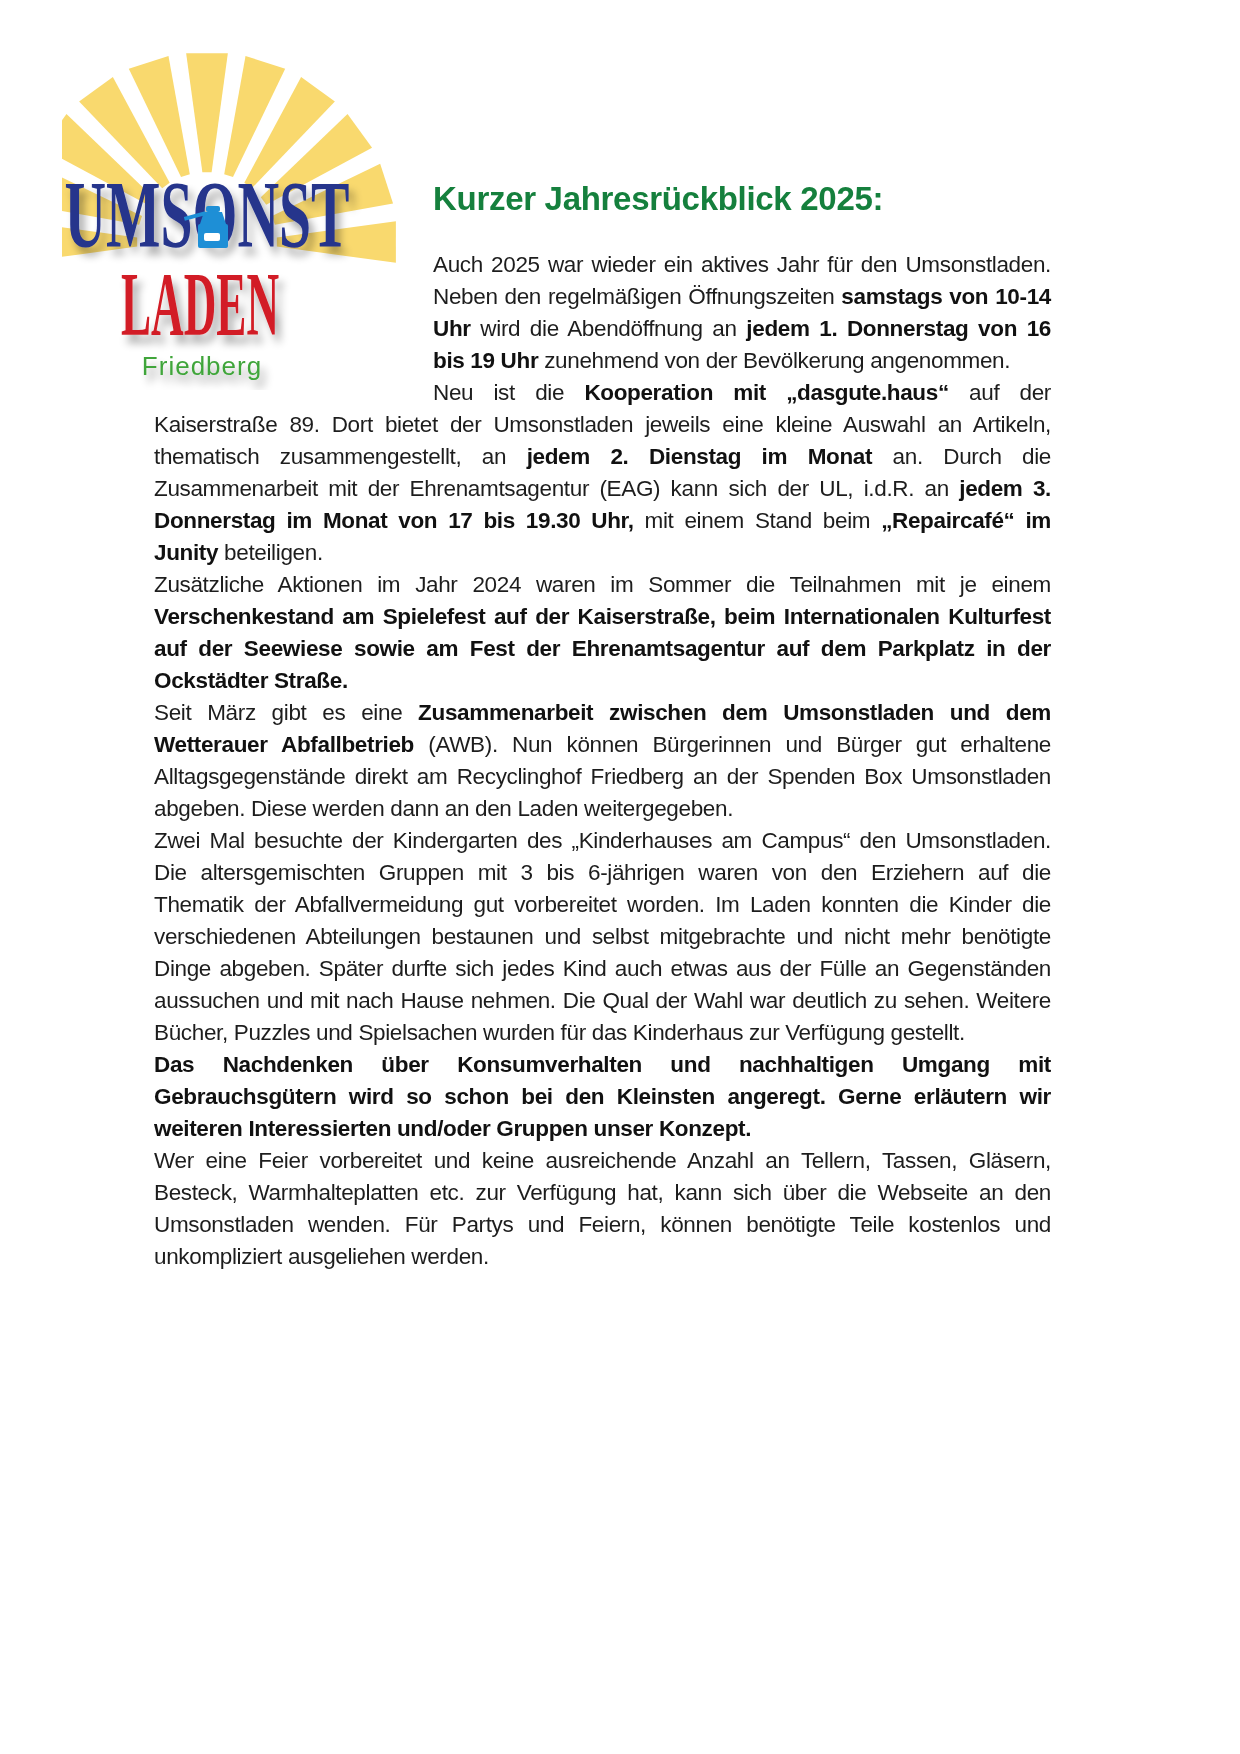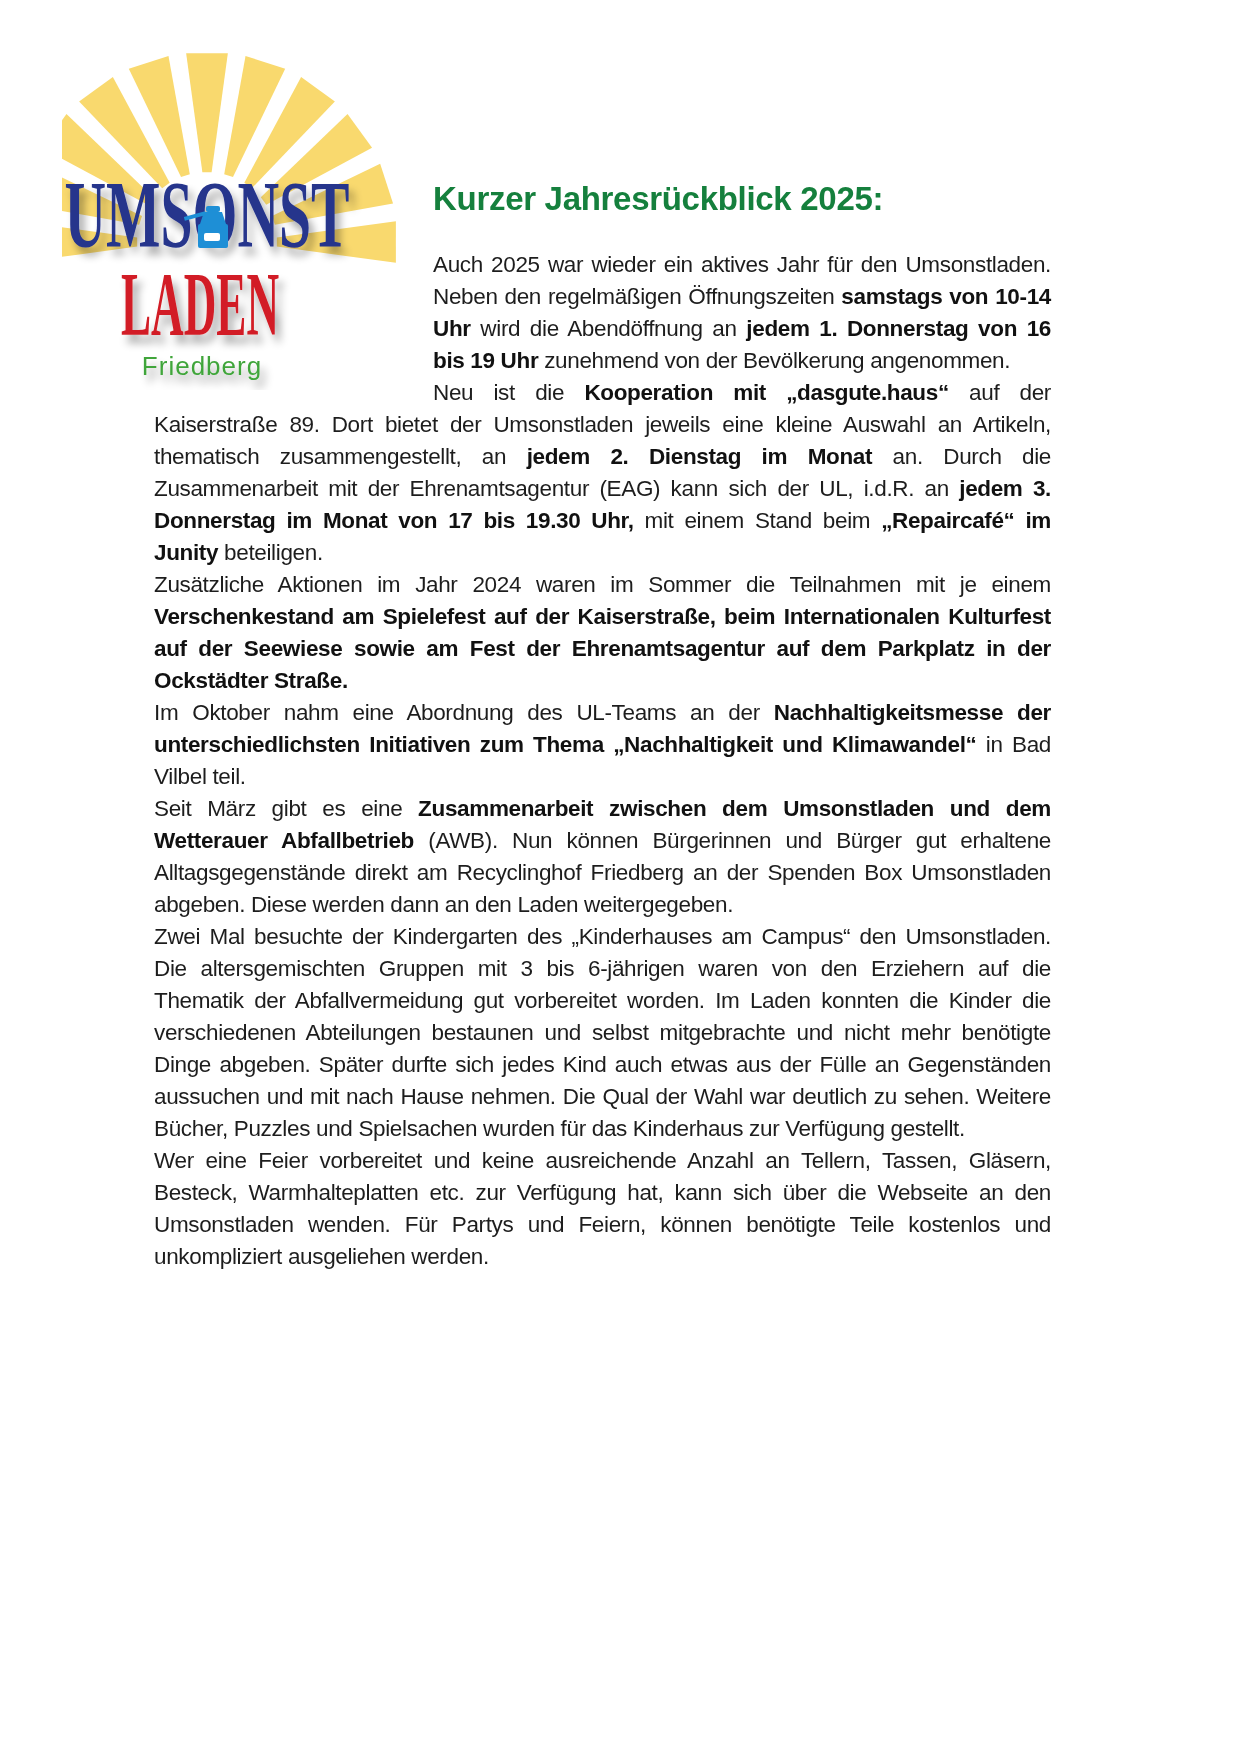--- a/index.html
+++ b/index.html
@@ -60,17 +60,17 @@
     <text id="logo-l3" x="140" y="323" text-anchor="middle" font-family="Liberation Sans, sans-serif" font-size="26" letter-spacing="1" filter="url(#sh)" fill="#3fa53a">Friedberg</text>
   </svg>
 </div>
 
 <h1 class="title">Kurzer Jahresrückblick 2025:</h1>
 
 <div class="body-text" id="body-text">
     <p style="margin-left: 279px;"><span>Auch 2025 war wieder ein aktives Jahr für den Umsonstladen. Neben den regelmäßigen Öffnungszeiten </span><b>samstags von 10-14 Uhr</b><span> wird die Abendöffnung an </span><b>jedem 1. Donnerstag von 16 bis 19 Uhr</b><span> zunehmend von der Bevölkerung angenommen.</span></p>
     <p style="text-indent: 279px;"><span>Neu ist die </span><b>Kooperation mit „dasgute.haus“</b><span> auf der Kaiserstraße 89. Dort bietet der Umsonstladen jeweils eine kleine Auswahl an Artikeln, thematisch zusammengestellt, an </span><b>jedem 2. Dienstag im Monat</b><span> an. Durch die Zusammenarbeit mit der Ehrenamtsagentur (EAG) kann sich der UL, i.d.R. an </span><b>jedem 3. Donnerstag im Monat von 17 bis 19.30 Uhr,</b><span> mit einem Stand beim </span><b>„Repaircafé“ im Junity</b><span> beteiligen.</span></p>
     <p><span>Zusätzliche Aktionen im Jahr 2024 waren im Sommer die Teilnahmen mit je einem </span><b>Verschenkestand am Spielefest auf der Kaiserstraße, beim Internationalen Kulturfest auf der Seewiese sowie am Fest der Ehrenamtsagentur auf dem Parkplatz in der Ockstädter Straße.</b></p>
-    <p><span>Im Oktober nahm eine Abordnung des UL-Teams an der </span><b>Nachhaltigkeitsmesse der unterschiedlichsten Initiativen zum Thema „Nachhaltigkeit und Klimawandel“</b><span> in Bad Vilbel teil.</span></p>
     <p><span>Seit März gibt es eine </span><b>Zusammenarbeit zwischen dem Umsonstladen und dem Wetterauer Abfallbetrieb</b><span> (AWB). Nun können Bürgerinnen und Bürger gut erhaltene Alltagsgegenstände direkt am Recyclinghof Friedberg an der Spenden Box Umsonstladen abgeben. Diese werden dann an den Laden weitergegeben.</span></p>
     <p><span>Zwei Mal besuchte der Kindergarten des „Kinderhauses am Campus“ den Umsonstladen. Die altersgemischten Gruppen mit 3 bis 6-jährigen waren von den Erziehern auf die Thematik der Abfallvermeidung gut vorbereitet worden. Im Laden konnten die Kinder die verschiedenen Abteilungen bestaunen und selbst mitgebrachte und nicht mehr benötigte Dinge abgeben. Später durfte sich jedes Kind auch etwas aus der Fülle an Gegenständen aussuchen und mit nach Hause nehmen. Die Qual der Wahl war deutlich zu sehen. Weitere Bücher, Puzzles und Spielsachen wurden für das Kinderhaus zur Verfügung gestellt.</span></p>
+    <p><b>Das Nachdenken über Konsumverhalten und nachhaltigen Umgang mit Gebrauchsgütern wird so schon bei den Kleinsten angeregt. Gerne erläutern wir weiteren Interessierten und/oder Gruppen unser Konzept.</b></p>
     <p><span>Wer eine Feier vorbereitet und keine ausreichende Anzahl an Tellern, Tassen, Gläsern, Besteck, Warmhalteplatten etc. zur Verfügung hat, kann sich über die Webseite an den Umsonstladen wenden. Für Partys und Feiern, können benötigte Teile kostenlos und unkompliziert ausgeliehen werden.</span></p>
   </div>
 
 </body></html>

